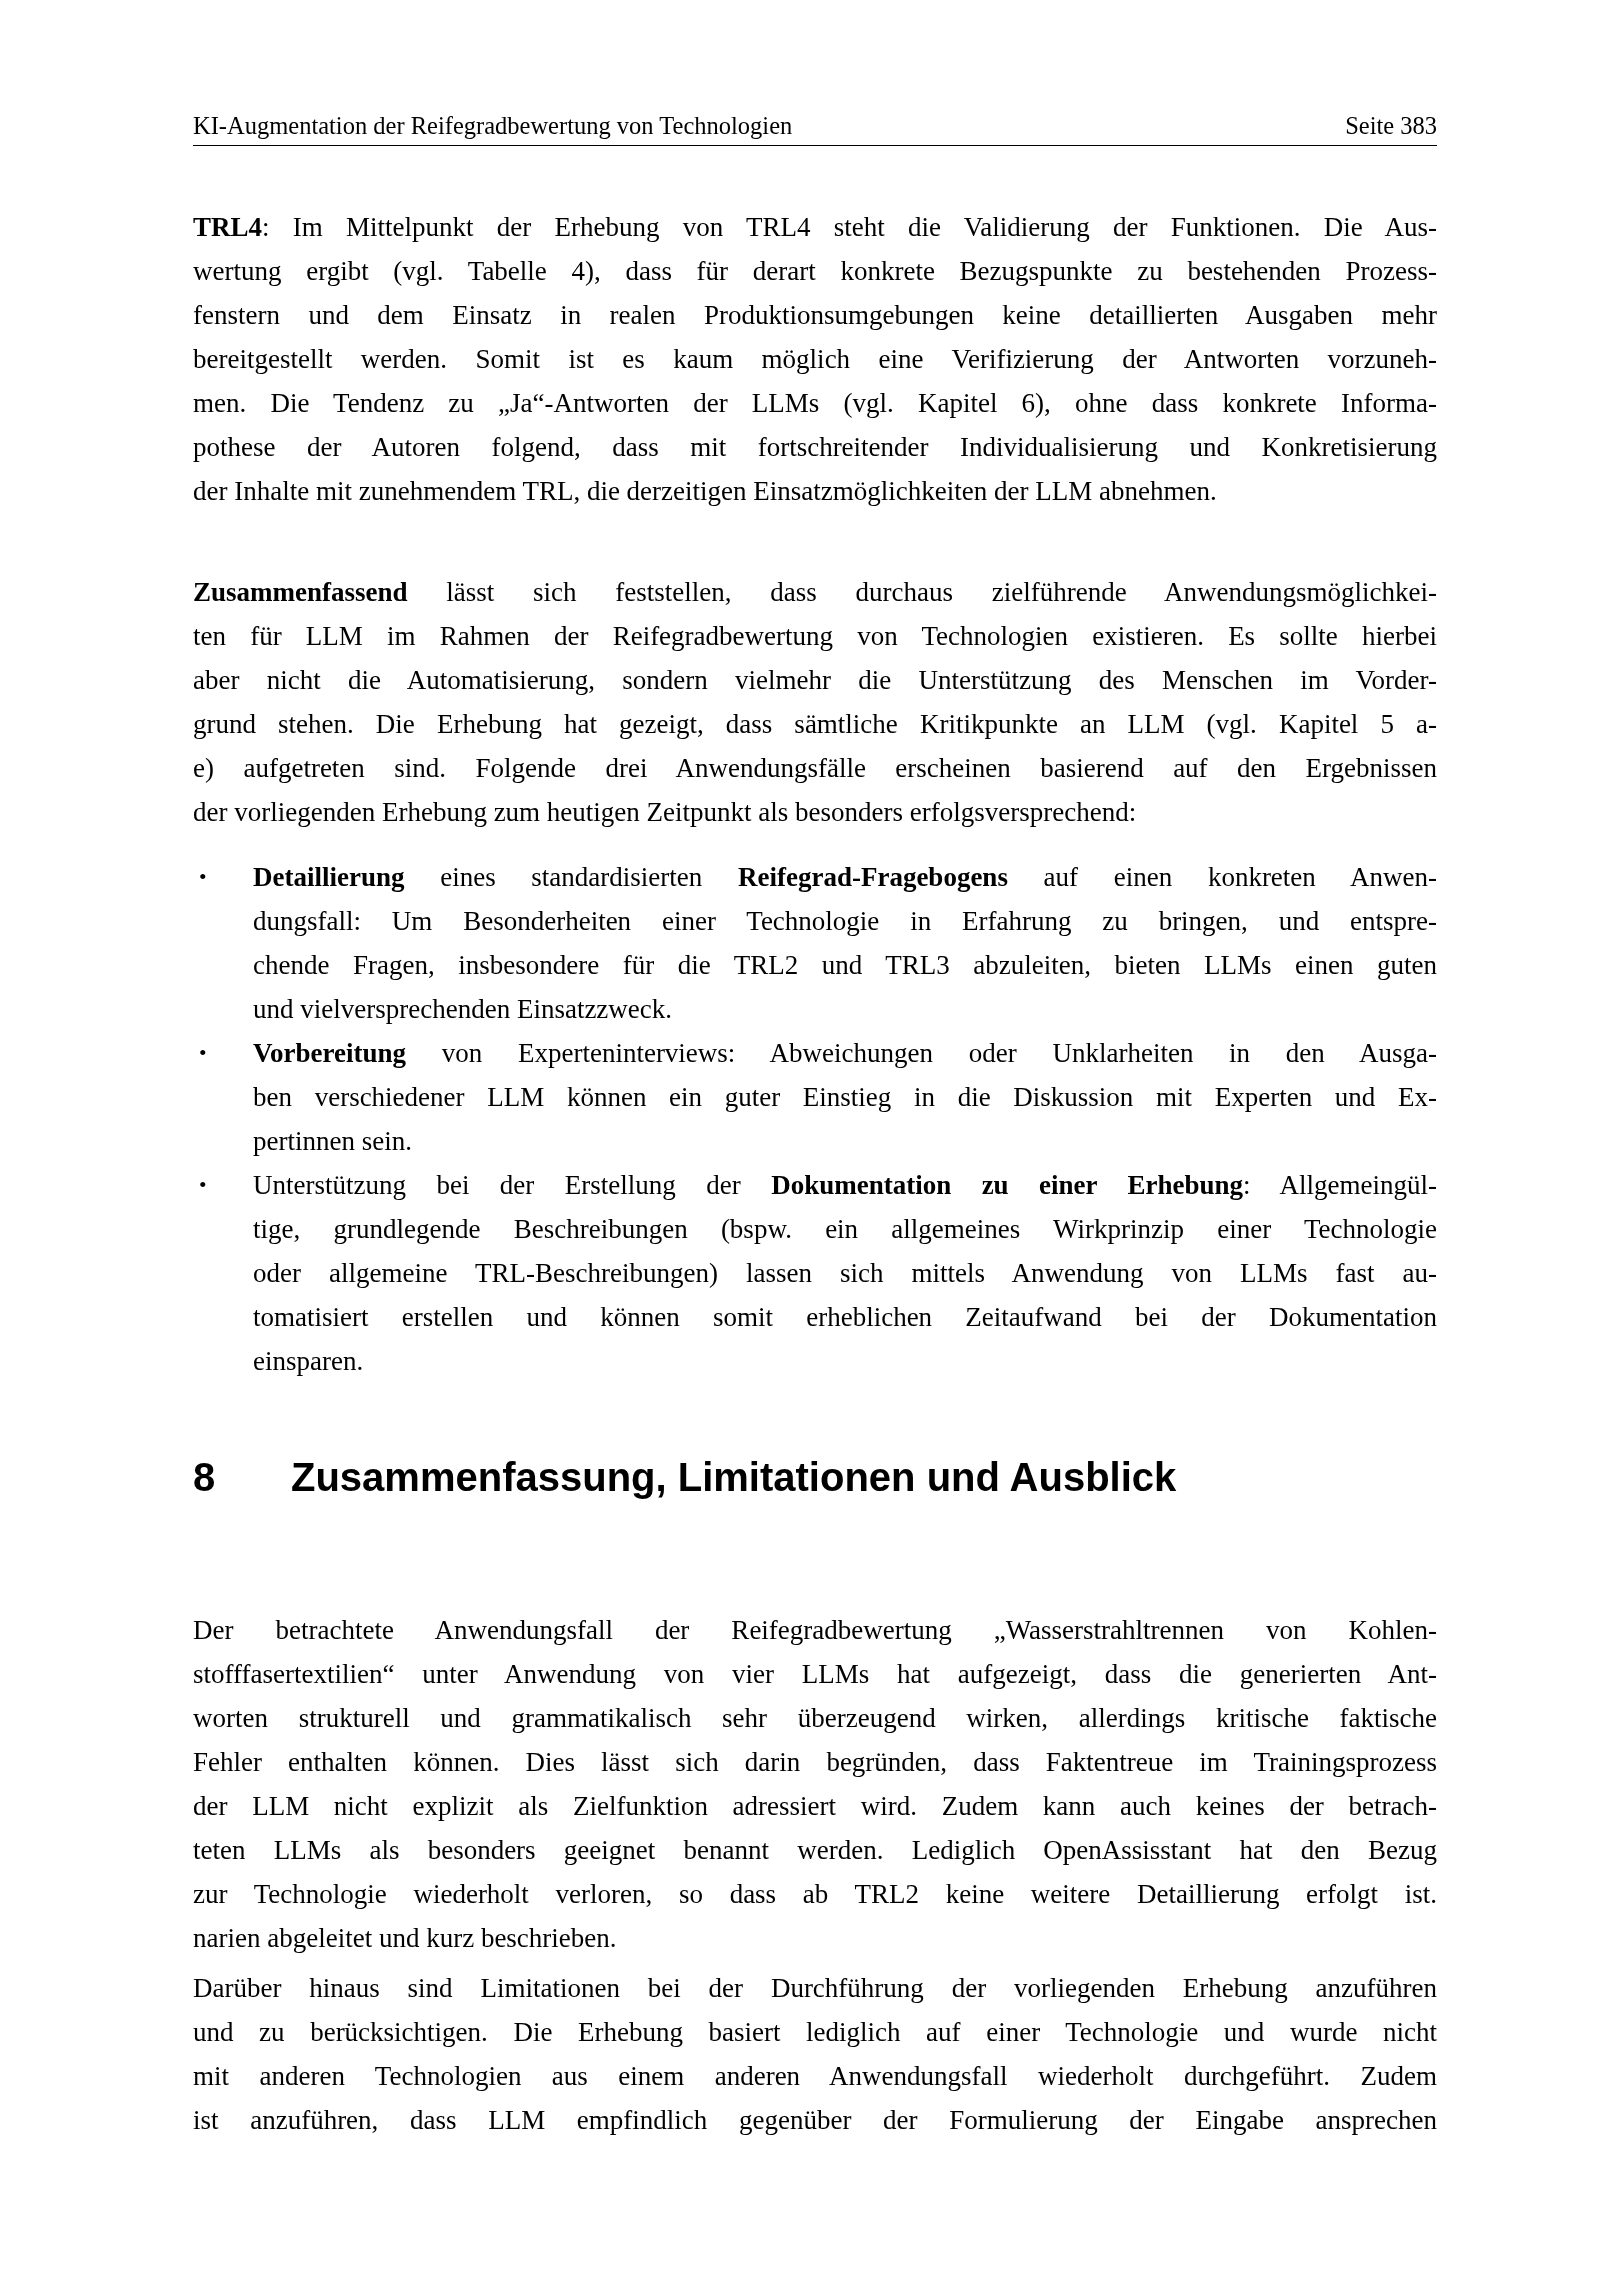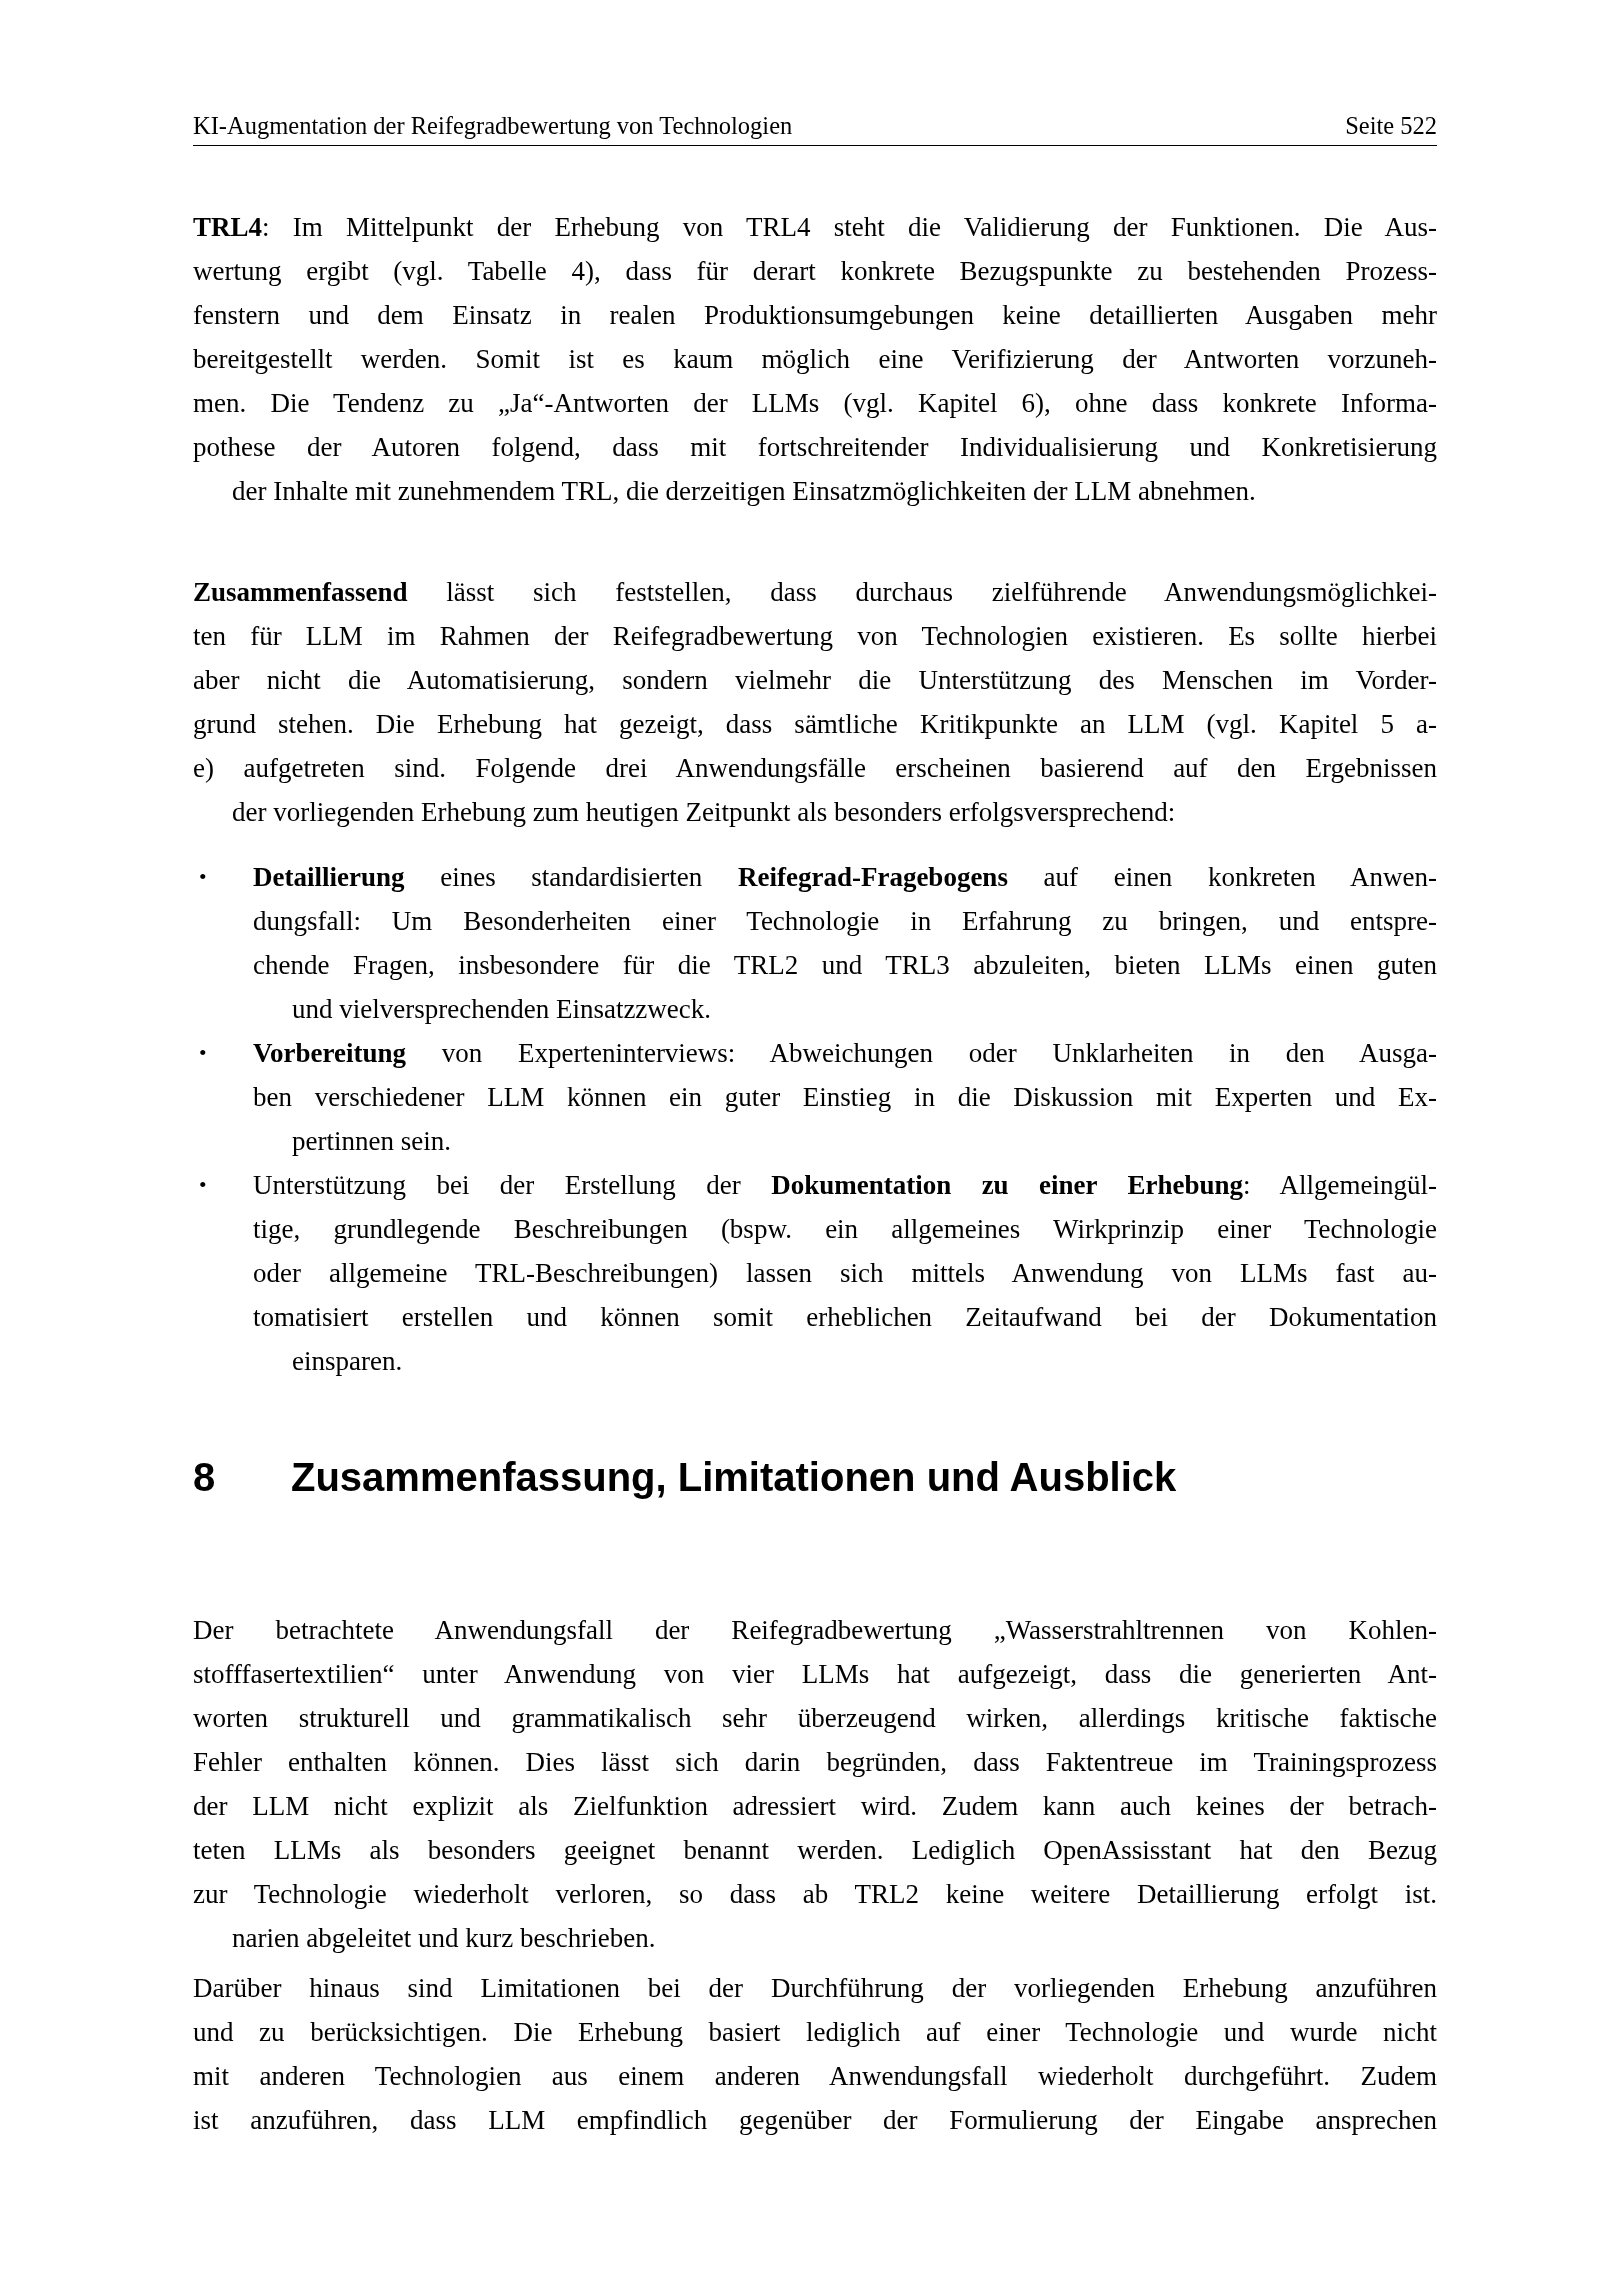--- a/index.html
+++ b/index.html
@@ -5,35 +5,35 @@
   html, body { margin:0; padding:0; background:#ffffff; }
   body { width:1621px; height:2293px; position:relative; overflow:hidden;
          font-family:"Liberation Serif", "DejaVu Serif", serif; color:#000; }
   .page-header { position:absolute; left:193px; top:106px; width:1244px; height:39px;
                  border-bottom:1.5px solid #000; font-size:24.5px; line-height:39px; }
   .page-header .left { position:absolute; left:0; top:0; }
   .page-header .right { position:absolute; right:0; top:0; }
   .block { position:absolute; left:193px; width:1244px; font-size:27px; }
   .line { height:44px; line-height:44px; white-space:nowrap; text-align:justify;
           text-align-last:justify; }
-  .line.last { text-align-last:left;margin-left:39px; }
+  .line.last { text-align-last:left; }
   .bullets { position:absolute; left:193px; width:1244px; font-size:27px; }
   .bullet-item { position:relative; padding-left:60px; }
   .bullet-dot { position:absolute; left:5.9px; top:0; height:44px; line-height:44px; font-size:21.6px; }
   .heading { position:absolute; left:193px; top:1456px; font-family:"Liberation Sans", "DejaVu Sans", sans-serif;
              font-weight:bold; font-size:40px; line-height:43px; white-space:nowrap; }
   .heading .num { display:inline-block; width:98px; }
   b { font-weight:bold; }
 </style>
 </head>
 <body>
 
 <div class="page-header">
   <span class="left">KI-Augmentation der Reifegradbewertung von Technologien</span>
-  <span class="right">Seite 522</span>
+  <span class="right">Seite 383</span>
 </div>
 
 <div class="block" style="top:205px;">
   <div class="line"><b>TRL4</b><span>: Im Mittelpunkt der Erhebung von TRL4 steht die Validierung der Funktionen. Die Aus-</span></div>
   <div class="line">wertung ergibt (vgl. Tabelle 4), dass für derart konkrete Bezugspunkte zu bestehenden Prozess-</div>
   <div class="line">fenstern und dem Einsatz in realen Produktionsumgebungen keine detaillierten Ausgaben mehr</div>
   <div class="line">bereitgestellt werden. Somit ist es kaum möglich eine Verifizierung der Antworten vorzuneh-</div>
   <div class="line">men. Die Tendenz zu „Ja“-Antworten der LLMs (vgl. Kapitel 6), ohne dass konkrete Informa-</div>
   <div class="line">pothese der Autoren folgend, dass mit fortschreitender Individualisierung und Konkretisierung</div>
   <div class="line last">der Inhalte mit zunehmendem TRL, die derzeitigen Einsatzmöglichkeiten der LLM abnehmen.</div>

